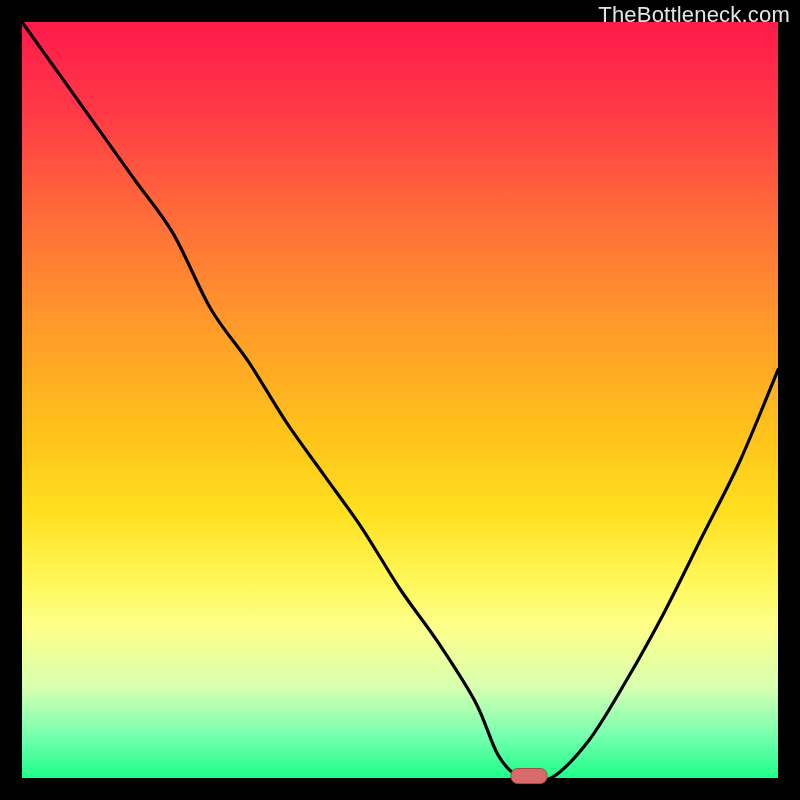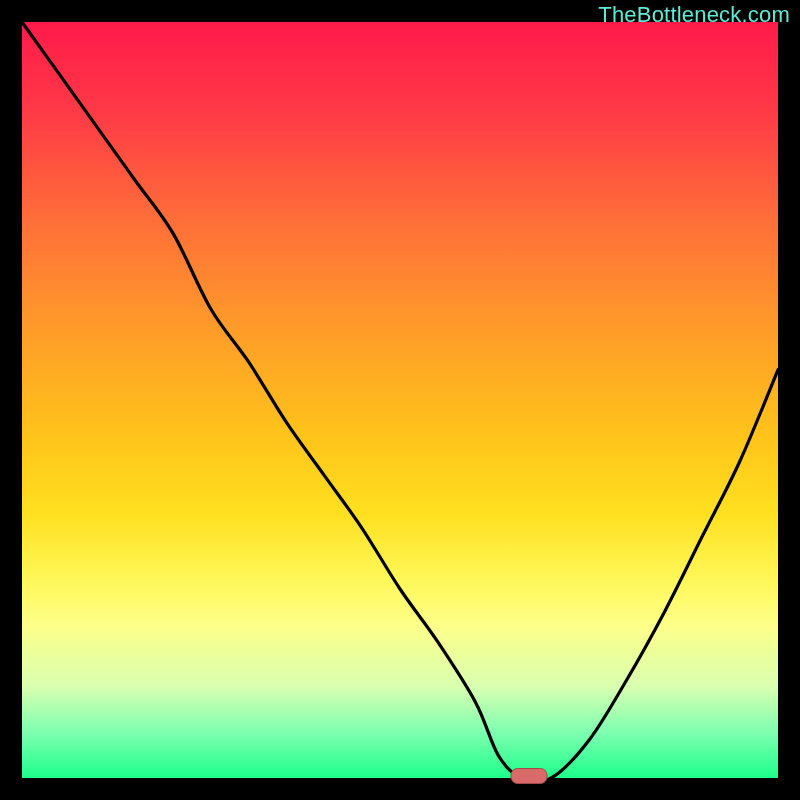--- a/index.html
+++ b/index.html
@@ -34,21 +34,21 @@
       #7dffb0 94%,
       #1dff8a 100%
     );
   }
   .watermark {
     position: absolute;
     top: 2px;
     right: 10px;
     font-family: Arial, Helvetica, sans-serif;
     font-size: 22px;
-    color: #5eead4;
+    color: #e5e5e5;
     letter-spacing: 0.2px;
     user-select: none;
   }
   svg.overlay {
     position: absolute;
     left: 22px;
     top: 22px;
     width: 756px;
     height: 756px;
     overflow: visible;

